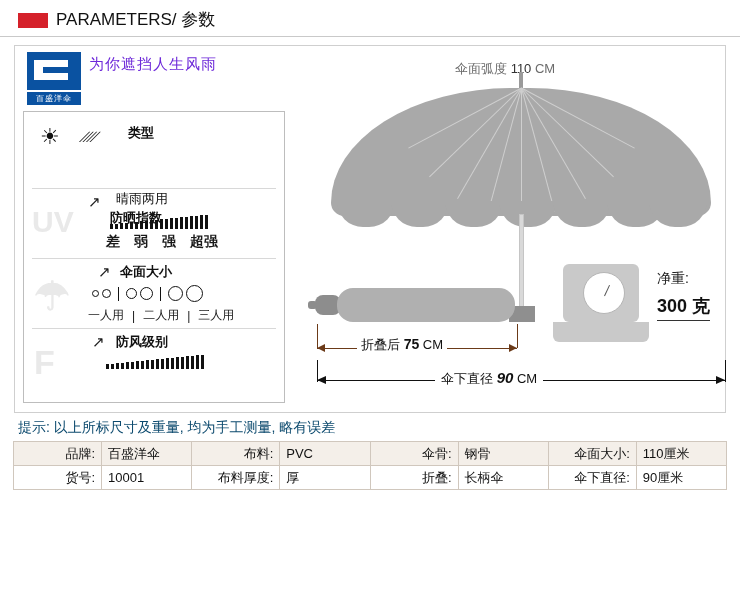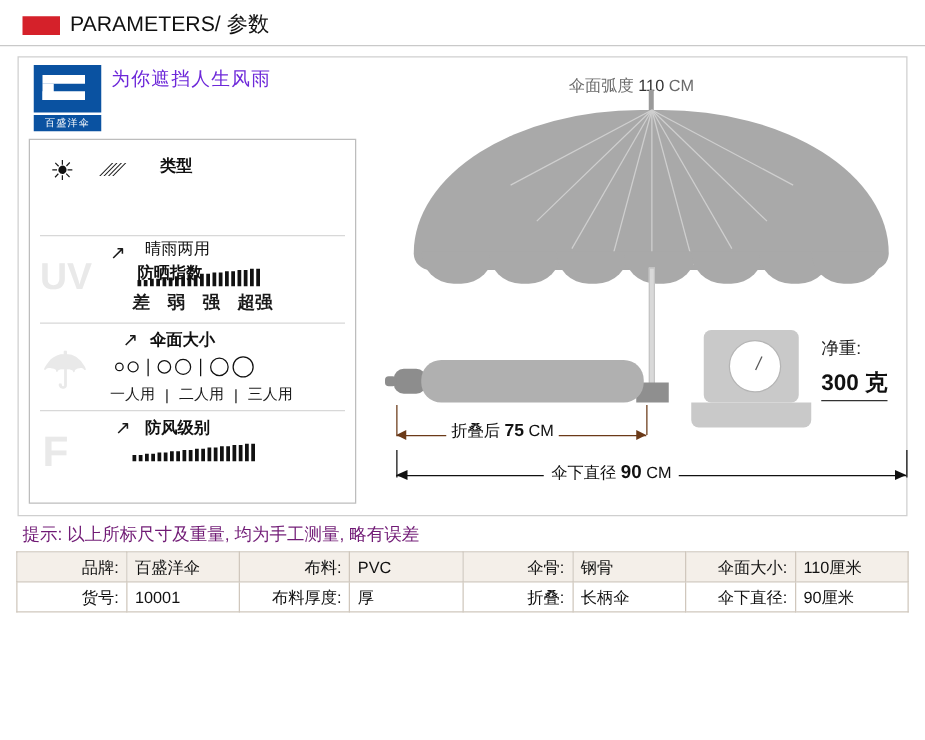--- a/index.html
+++ b/index.html
@@ -206,25 +206,25 @@
   .dim-90:after { right:0; border-left:9px solid #111; }
   .dim-90-tick-l, .dim-90-tick-r {
     position:absolute; width:1px; height:22px; background:#111; top:308px;
   }
   .dim-90-tick-l { left:22px; }
   .dim-90-tick-r { left:430px; }
   .lbl-90 {
     position:absolute; left:140px; top:317px; font-size:13px; color:#111;
     background:#fff; padding:0 6px;
   }
-  .lbl-90 b { font-size:15px; }
+  .lbl-90 b { font-size:15px;font-style:italic; }
 
   
   .note {
-    margin:6px 0 4px 18px; font-size:14px; color:#701a75;
+    margin:6px 0 4px 18px; font-size:14px; color:#0c4a6e;
   }
 
   
   .spec-table {
     width:714px; margin:2px 13px 0 13px; border-collapse:collapse;
     table-layout:fixed;
   }
   .spec-table td {
     border:1px solid #d0c7bd; height:24px; font-size:13px; color:#111;
     padding:0 6px; white-space:nowrap; overflow:hidden;

